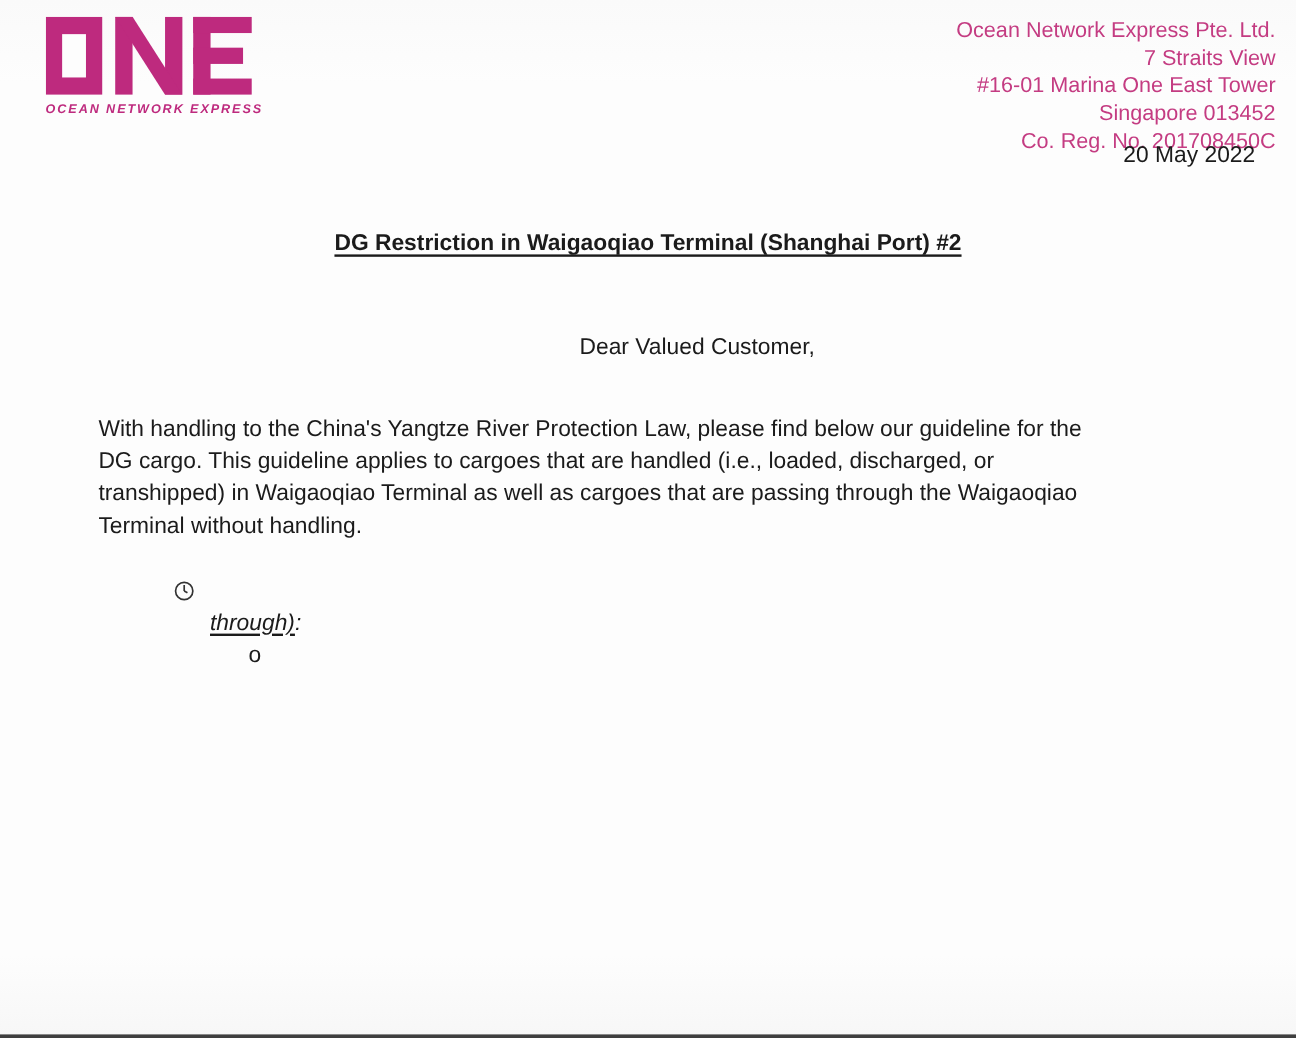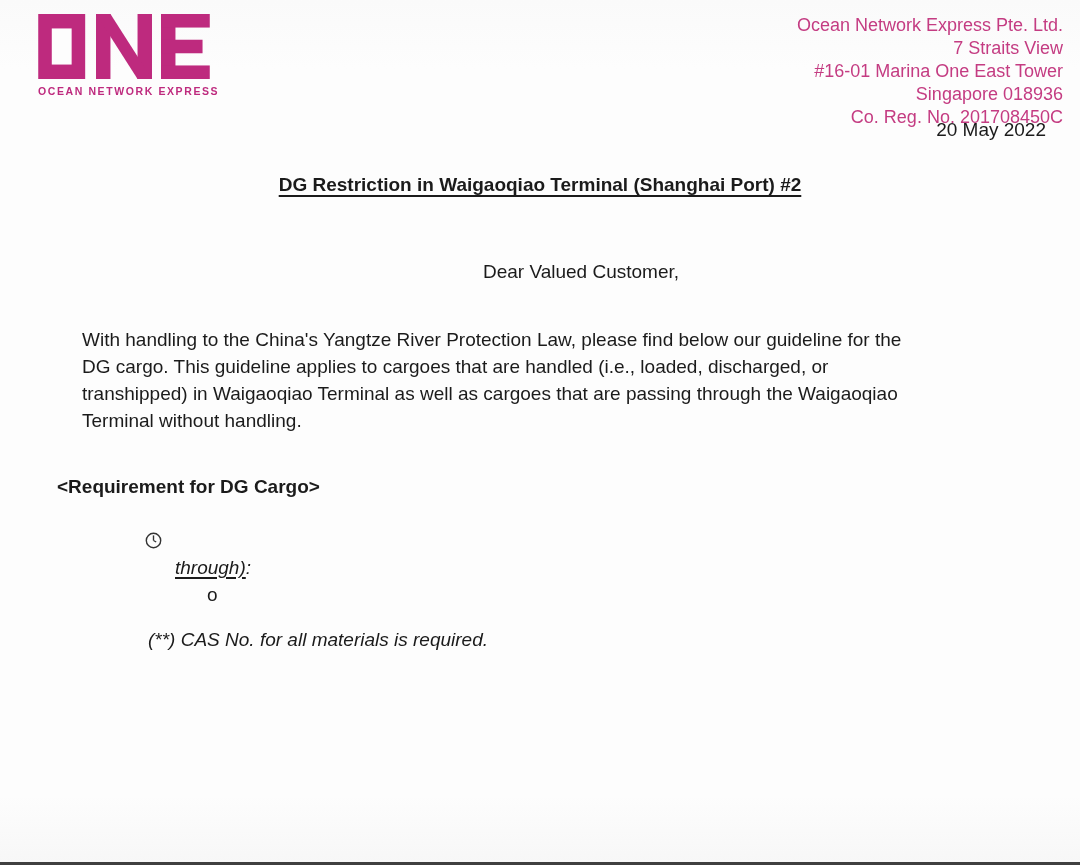--- a/index.html
+++ b/index.html
@@ -26,36 +26,37 @@
   }
   .logo-block { width: 174px; }
   .logo-letters { display: block; }
   .logo-sub {
     margin-top: 6px;
     font-size: 10.5px;
     font-weight: bold;
     letter-spacing: 1.6px;
     color: var(--brand, #be2a7e);
     white-space: nowrap;
+    font-style: italic;
   }
   .address-block {
     text-align: right;
     color: var(--header-text, #c43c82);
     line-height: 23px;
     font-size: 18px;
   }
 
   
   .date-line {
     padding-right: 34px;
     text-align: right;
     line-height: 23px;
   }
   .title-line {
-    margin-top: 32px;
+    margin-top: 50px;
     text-align: center;
     font-weight: bold;
     line-height: 23px;
   }
   .title-line span {
     text-decoration: underline;
     text-decoration-thickness: 2px;
     text-underline-offset: 4px;
   }
 
@@ -115,55 +116,53 @@
         </g>
         <rect x="15" y="16" width="22" height="40" fill="#fdfdfd"></rect>
       </svg>
       <div class="logo-sub">OCEAN NETWORK EXPRESS</div>
     </div>
 
     <div class="address-block">
       <div>Ocean Network Express Pte. Ltd.</div>
       <div>7 Straits View</div>
       <div>#16-01 Marina One East Tower</div>
-      <div>Singapore 018936</div>
+      <div>Singapore 013452</div>
       <div>Co. Reg. No. 201708450C</div>
     </div>
   </div>
 
   <div class="date-line">20 May 2022</div>
 
   <div class="title-line">
     <span>DG Restriction in Waigaoqiao Terminal (Shanghai Port) #2</span>
   </div>
 
   <div class="salutation">Dear Valued Customer,</div>
 
   <div class="intro">
     <div>With handling to the China's Yangtze River Protection Law, please find below our guideline for the</div>
     <div>DG cargo. This guideline applies to cargoes that are handled (i.e., loaded, discharged, or</div>
     <div>transhipped) in Waigaoqiao Terminal as well as cargoes that are passing through the Waigaoqiao</div>
     <div>Terminal without handling.</div>
   </div>
 
-  <div class="section-heading">&lt;Requirement for DG Cargo&gt;</div>
 
   <div class="bullet-row">
     <svg class="bullet-icon" viewBox="0 0 17 17" aria-hidden="true">
       <circle cx="8.5" cy="8.5" r="7.2" fill="none" stroke="#333333" stroke-width="1.4"></circle>
       <line x1="8.5" y1="8.5" x2="8.5" y2="3.4" stroke="#333333" stroke-width="1.4"></line>
       <line x1="8.5" y1="8.5" x2="11.2" y2="10" stroke="#333333" stroke-width="1.4"></line>
     </svg>
     <div class="bullet-text">
       <br>
       <span class="u-line">through)</span><span>:</span>
     </div>
   </div>
 
   <div class="sub-bullet">
     <span class="sub-marker">o</span>
   </div>
 
 
-  <div class="footnote footnote-2">(**) CAS No. for all materials is required.</div>
 
   <div class="bottom-bar"></div>
 </div>
 
 </body></html>

